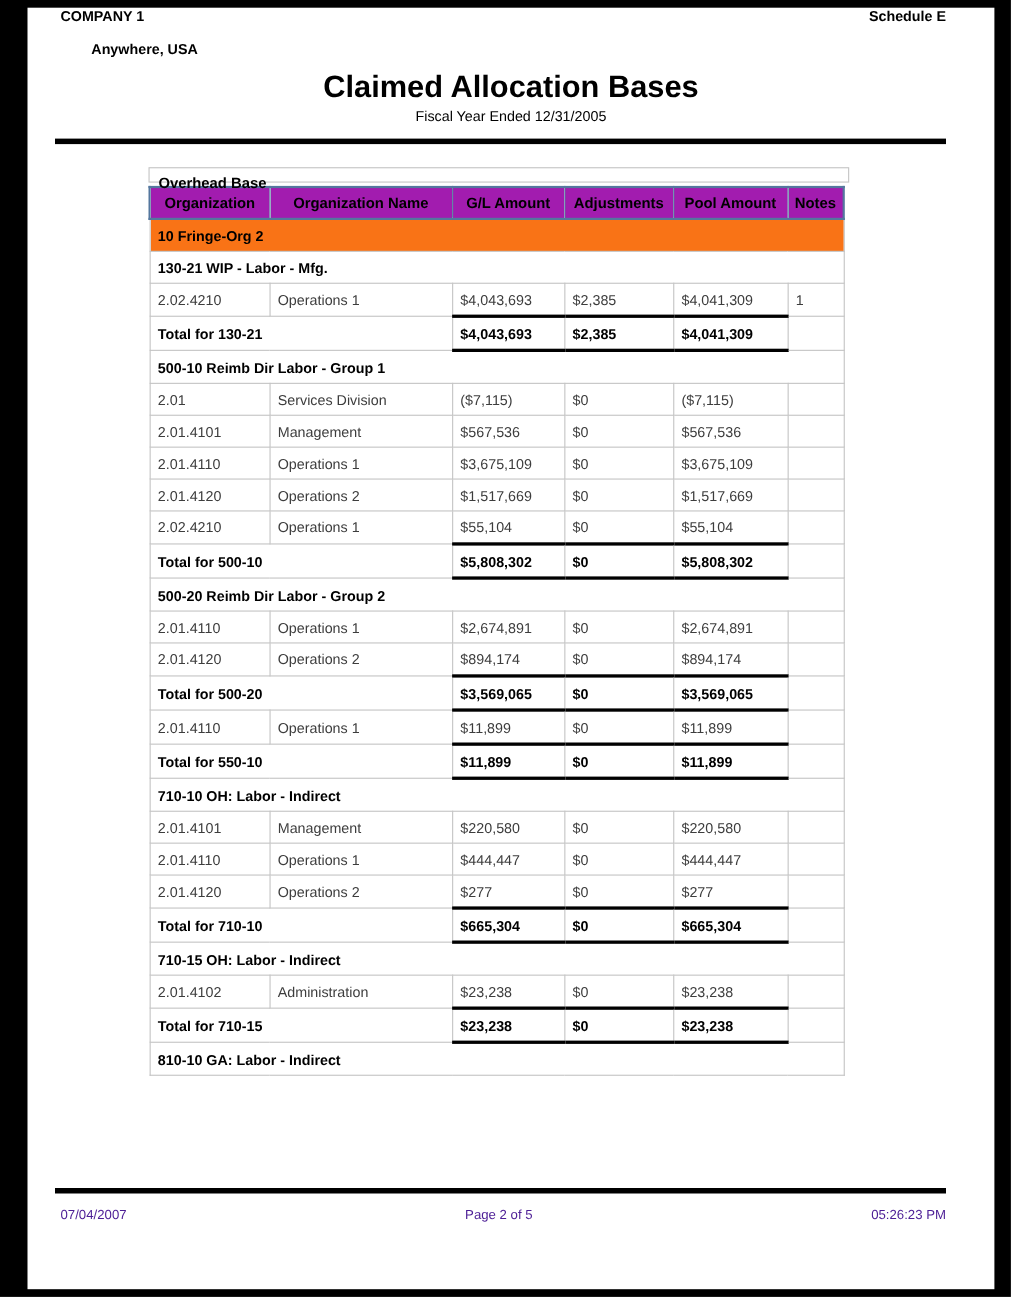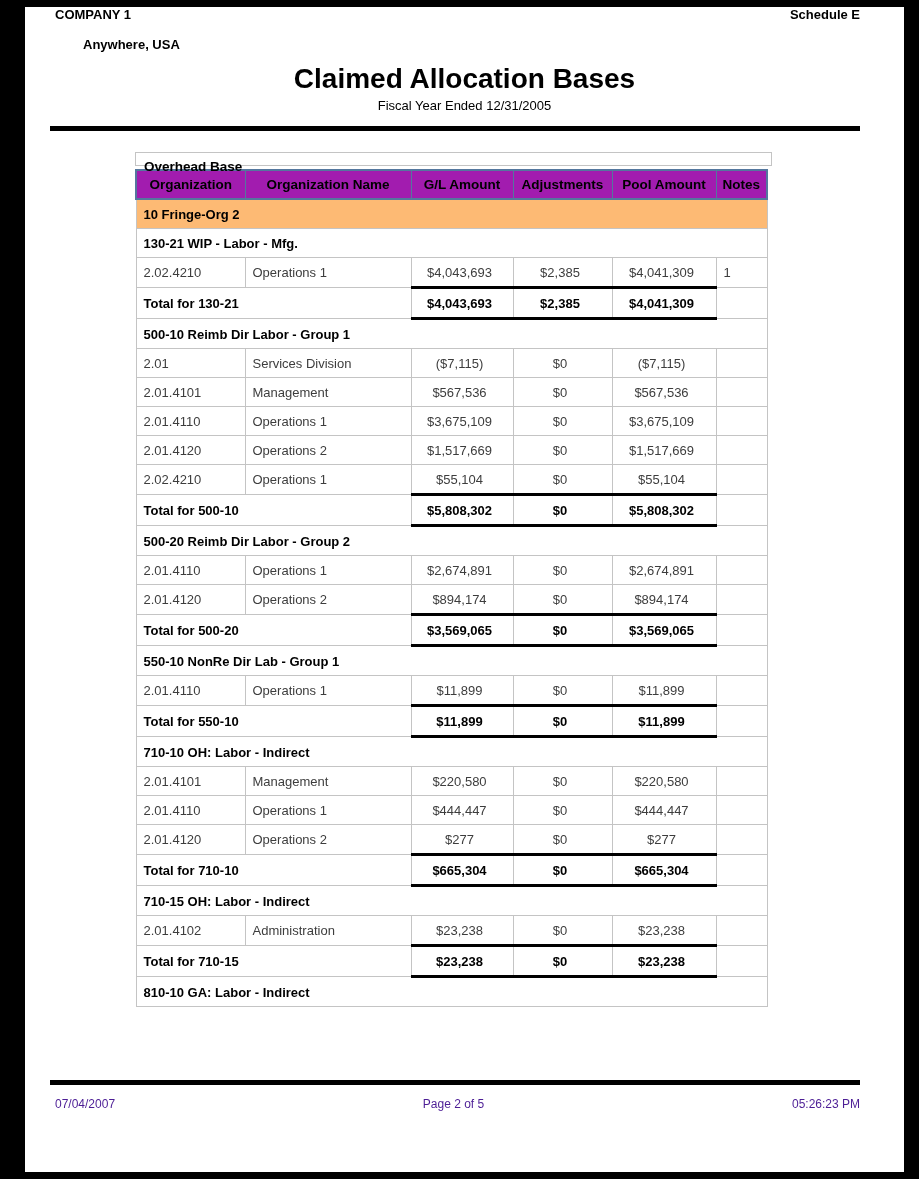--- a/index.html
+++ b/index.html
@@ -68,23 +68,23 @@
   }
   table.report thead tr { border:2px solid #54779e; }
   table.report td {
     border:1px solid #c4c4c4;
     height:28px;
     padding:0 7px;
     color:#3d3d3d;
     overflow:hidden;
     background:#fff;
   }
-  table.report td.num { text-align:center; padding-right:12px; }
+  table.report td.num { text-align:left; padding-right:12px; }
   table.report td.grp {
-    background:#fdba74; font-weight:bold; color:#000;
+    background:#f97316; font-weight:bold; color:#000;
   }
   table.report td.sec { font-weight:bold; color:#000; }
   table.report td.total-label { font-weight:bold; color:#000; }
   table.report td.total-num {
     font-weight:bold; color:#000;
     border-top:3px solid #000;
     border-bottom:3px solid #000;
   }
   
   .footer-rule {
@@ -228,23 +228,20 @@
             <td></td>
           </tr>
           <tr>
             <td class="total-label" colspan="2">Total for 500-20</td>
             <td class="num total-num">$3,569,065</td>
             <td class="num total-num">$0</td>
             <td class="num total-num">$3,569,065</td>
             <td></td>
           </tr>
           <tr>
-            <td class="sec" colspan="6">550-10 NonRe Dir Lab - Group 1</td>
-          </tr>
-          <tr>
             <td>2.01.4110</td>
             <td>Operations 1</td>
             <td class="num">$11,899</td>
             <td class="num">$0</td>
             <td class="num">$11,899</td>
             <td></td>
           </tr>
           <tr>
             <td class="total-label" colspan="2">Total for 550-10</td>
             <td class="num total-num">$11,899</td>

